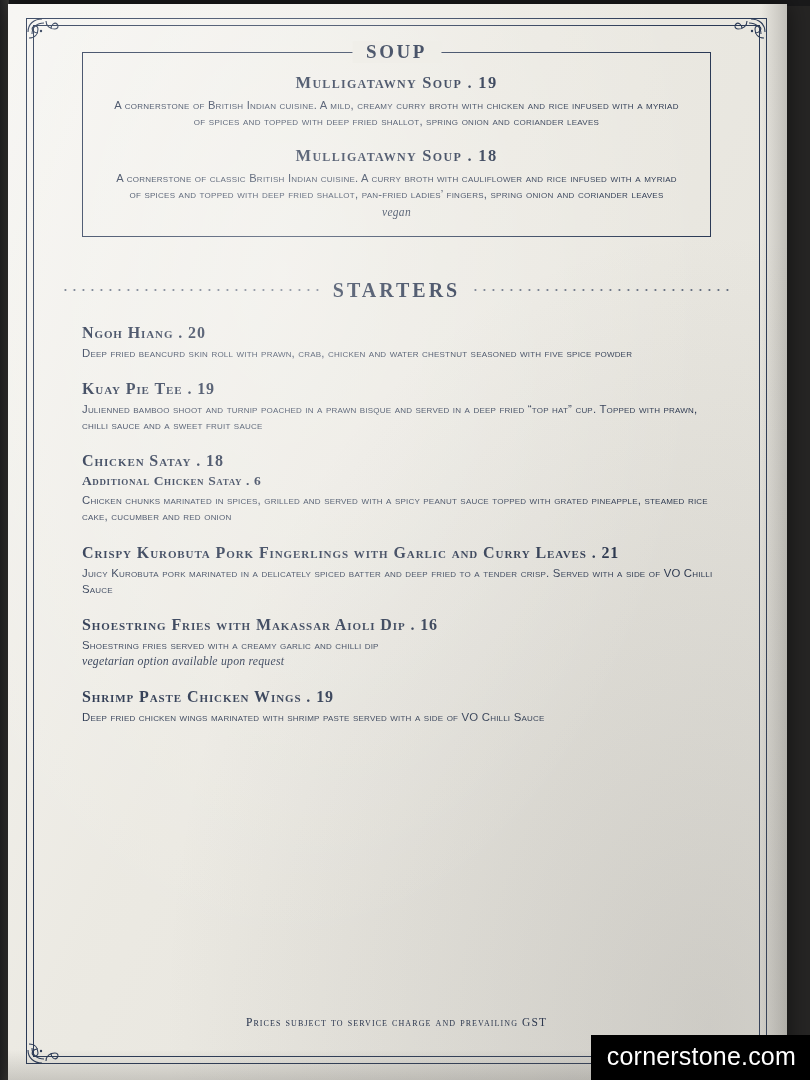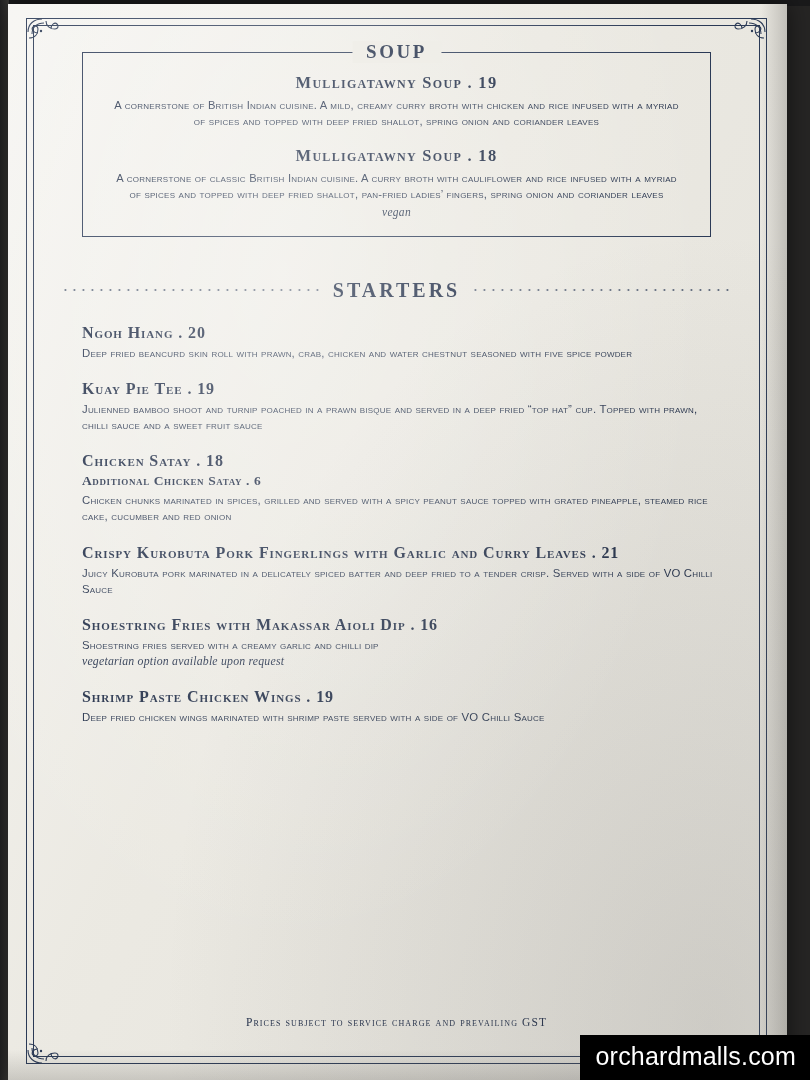--- a/index.html
+++ b/index.html
@@ -353,14 +353,14 @@
       </section>
 
       <div class="footer-note">Prices subject to service charge and prevailing GST</div>
     </div>
 
     <div class="paper-light"></div>
     <div class="sheet-shadow-right"></div>
     <div class="sheet-shadow-bottom"></div>
   </div>
 
-  <div class="watermark">orchardmalls.com</div>
+  <div class="watermark">cornerstone.com</div>
 </div>
 
 </body></html>

